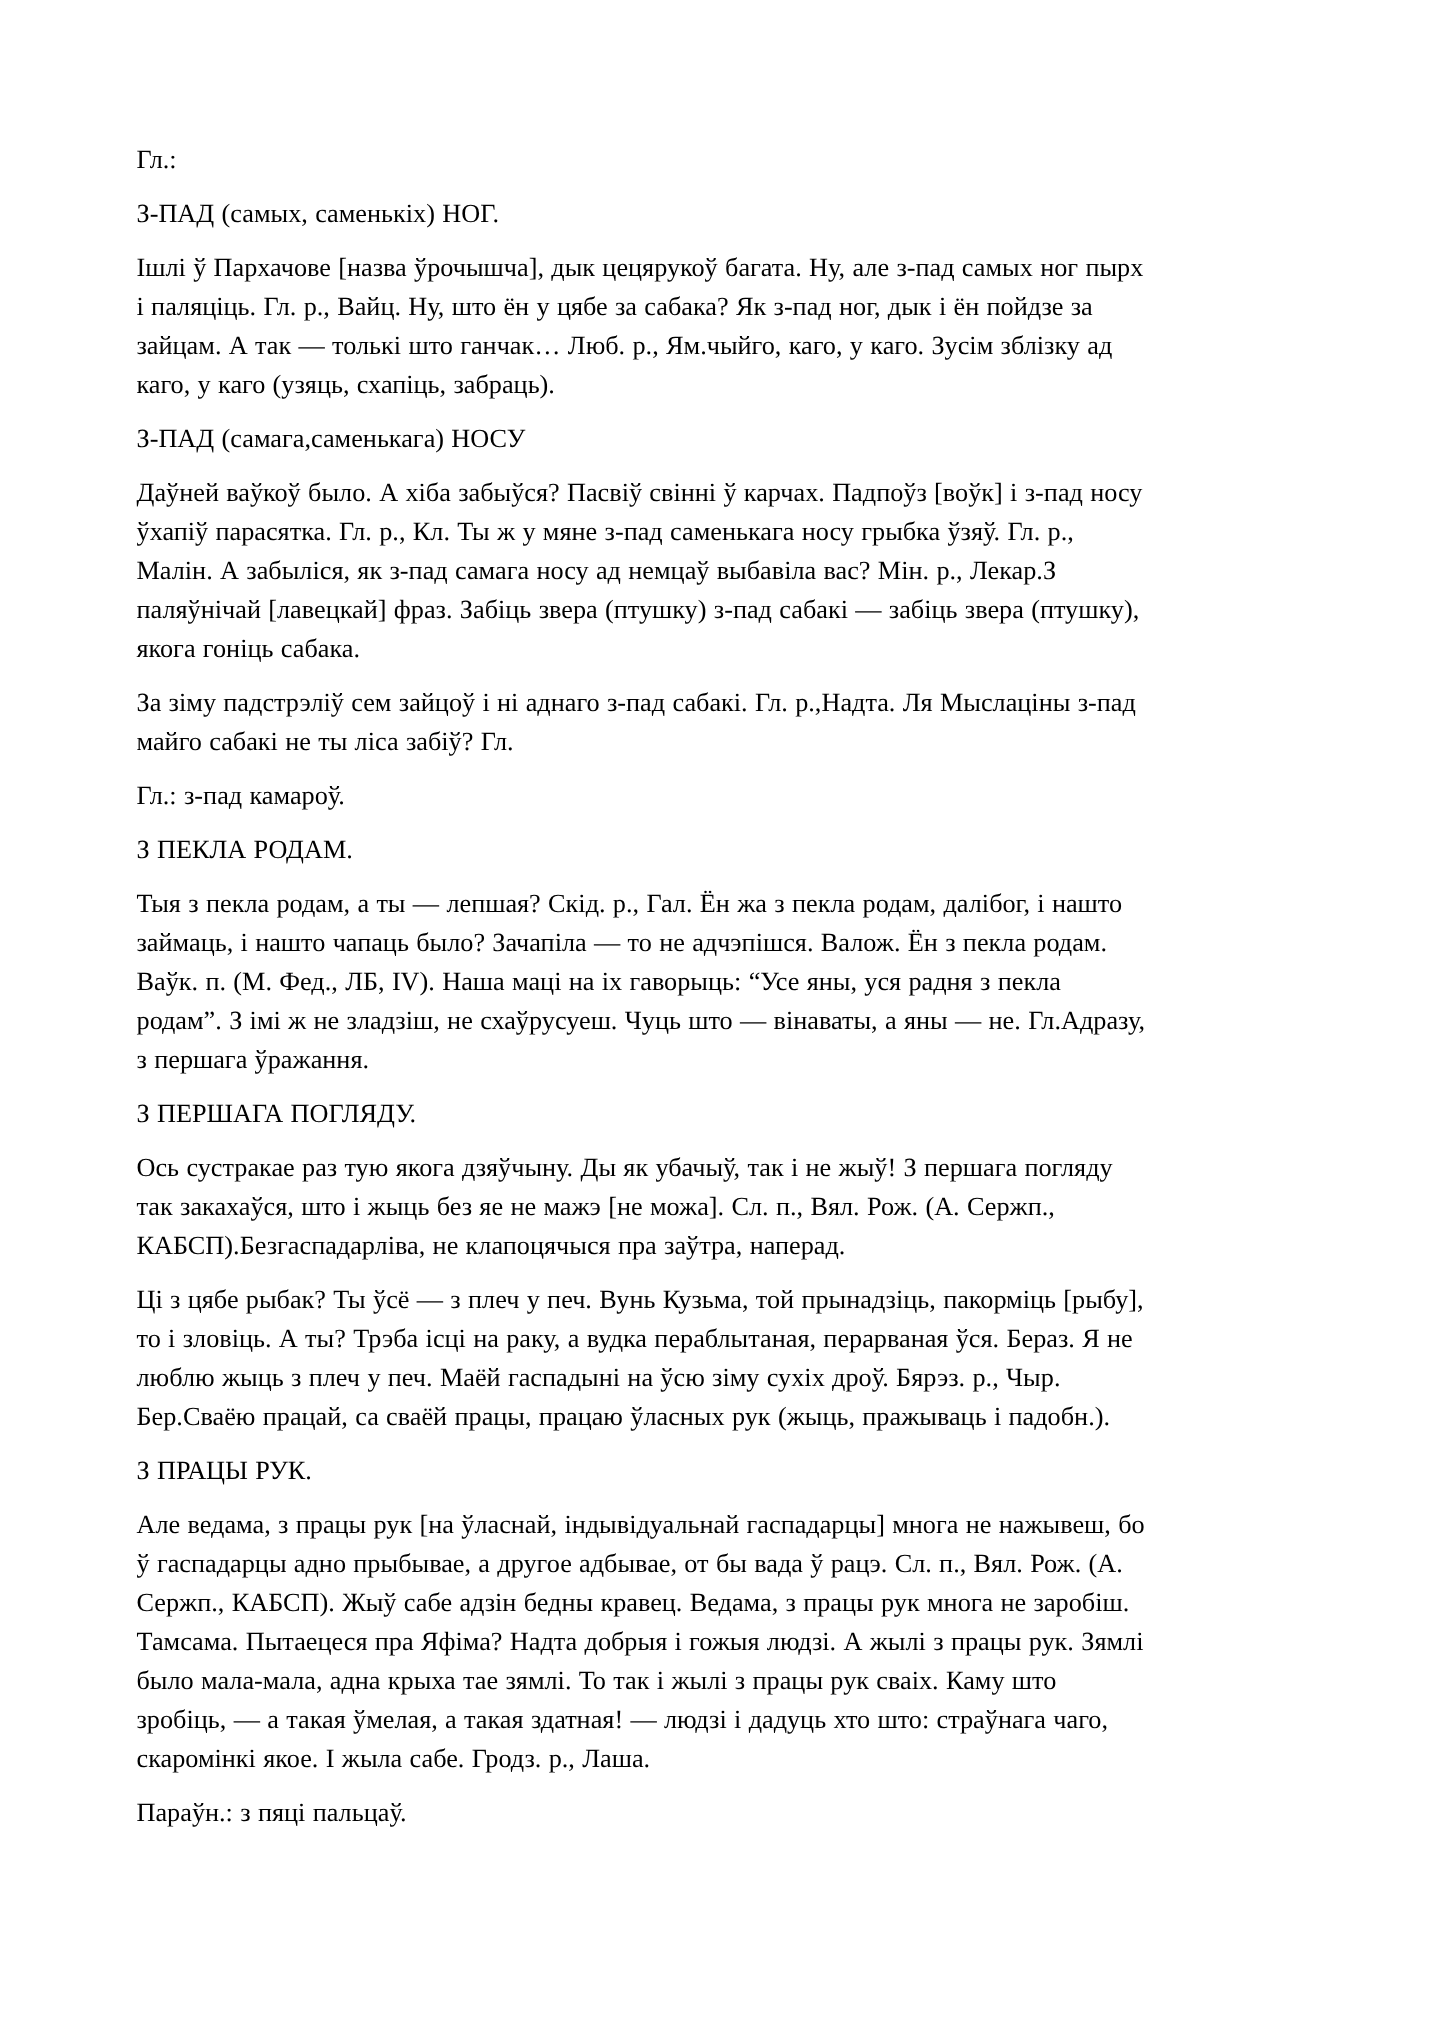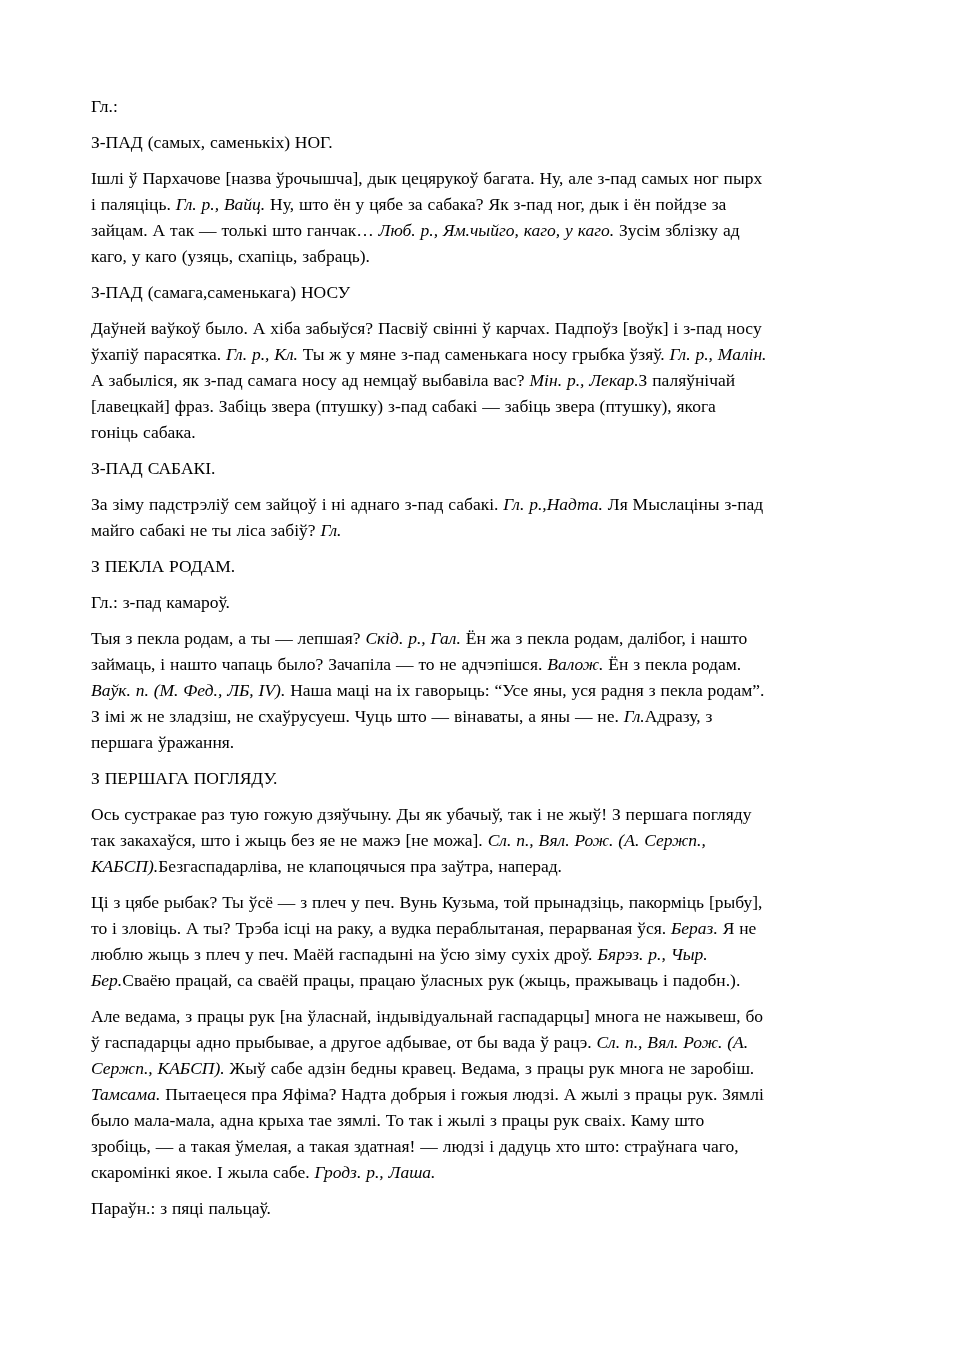--- a/index.html
+++ b/index.html
@@ -18,37 +18,37 @@
     font-family: "Liberation Serif", "DejaVu Serif", serif;
     font-size: 17.5px;
     line-height: 26px;
   }
   .doc p.block {
     margin: 0 0 10px 0;
     text-align: left;
     word-spacing: 0.5px;
   }
   .doc p.block:last-child { margin-bottom: 0; }
-  .doc span.it { font-style: italic; }
+  .doc span.it { }
   .doc span.bd { font-weight: normal; }
 </style>
 </head>
 <body>
 
 <div class="page">
   <div class="doc" id="doc">
       <p class="block"><span>Гл.:</span></p>
       <p class="block"><span class="bd">З-ПАД (самых, саменькіх) НОГ.</span></p>
       <p class="block"><span>Ішлі ў Пархачове [назва ўрочышча], дык цецярукоў багата. Ну, але з-пад самых ног пырх і паляціць. </span><span class="it">Гл. р., Вайц.</span><span> Ну, што ён у цябе за сабака? Як з-пад ног, дык і ён пойдзе за зайцам. А так — толькі што ганчак… </span><span class="it">Люб. р., Ям.чыйго, каго, у каго.</span><span> Зусім зблізку ад каго, у каго (узяць, схапіць, забраць).</span></p>
       <p class="block"><span>З-ПАД (самага,саменькага) НОСУ</span></p>
       <p class="block"><span>Даўней ваўкоў было. А хіба забыўся? Пасвіў свінні ў карчах. Падпоўз [воўк] і з-пад носу ўхапіў парасятка. </span><span class="it">Гл. р., Кл.</span><span> Ты ж у мяне з-пад саменькага носу грыбка ўзяў. </span><span class="it">Гл. р., Малін.</span><span> А забыліся, як з-пад самага носу ад немцаў выбавіла вас? </span><span class="it">Мін. р., Лекар.</span><span>З паляўнічай [лавецкай] фраз. Забіць звера (птушку) з-пад сабакі — забіць звера (птушку), якога гоніць сабака.</span></p>
-      <p class="block"><span>З-ПАД САБАКІ.</span></p>
       <p class="block"><span>За зіму падстрэліў сем зайцоў і ні аднаго з-пад сабакі. </span><span class="it">Гл. р.,Надта.</span><span> Ля Мыслаціны з-пад майго сабакі не ты ліса забіў? </span><span class="it">Гл.</span></p>
+      <p class="block"><span>Гл.: з-пад камароў.</span></p>
       <p class="block"><span class="bd">З ПЕКЛА РОДАМ.</span></p>
-      <p class="block"><span>Гл.: з-пад камароў.</span></p>
       <p class="block"><span>Тыя з пекла родам, а ты — лепшая? </span><span class="it">Скід. р., Гал.</span><span> Ён жа з пекла родам, далібог, і нашто займаць, і нашто чапаць было? Зачапіла — то не адчэпішся. </span><span class="it">Валож.</span><span> Ён з пекла родам. </span><span class="it">Ваўк. п. (М. Фед., ЛБ, IV).</span><span> Наша маці на іх гаворыць: “Усе яны, уся радня з пекла родам”. З імі ж не зладзіш, не схаўрусуеш. Чуць што — вінаваты, а яны — не. </span><span class="it">Гл.</span><span>Адразу, з першага ўражання.</span></p>
       <p class="block"><span>З ПЕРШАГА ПОГЛЯДУ.</span></p>
-      <p class="block"><span>Ось сустракае раз тую гожую дзяўчыну. Ды як убачыў, так і не жыў! З першага погляду так закахаўся, што і жыць без яе не мажэ [не можа]. </span><span class="it">Сл. п., Вял. Рож. (А. Сержп., КАБСП).</span><span>Безгаспадарліва, не клапоцячыся пра заўтра, наперад.</span></p>
+      <p class="block"><span>Ось сустракае раз тую якога дзяўчыну. Ды як убачыў, так і не жыў! З першага погляду так закахаўся, што і жыць без яе не мажэ [не можа]. </span><span class="it">Сл. п., Вял. Рож. (А. Сержп., КАБСП).</span><span>Безгаспадарліва, не клапоцячыся пра заўтра, наперад.</span></p>
       <p class="block"><span>Ці з цябе рыбак? Ты ўсё — з плеч у печ. Вунь Кузьма, той прынадзіць, пакорміць [рыбу], то і зловіць. А ты? Трэба ісці на раку, а вудка пераблытаная, перарваная ўся. </span><span class="it">Бераз.</span><span> Я не люблю жыць з плеч у печ. Маёй гаспадыні на ўсю зіму сухіх дроў. </span><span class="it">Бярэз. р., Чыр. Бер.</span><span>Сваёю працай, са сваёй працы, працаю ўласных рук (жыць, пражываць і падобн.).</span></p>
+      <p class="block"><span>З ПРАЦЫ РУК.</span></p>
       <p class="block"><span>Але ведама, з працы рук [на ўласнай, індывідуальнай гаспадарцы] многа не нажывеш, бо ў гаспадарцы адно прыбывае, а другое адбывае, от бы вада ў рацэ. </span><span class="it">Сл. п., Вял. Рож. (А. Сержп., КАБСП).</span><span> Жыў сабе адзін бедны кравец. Ведама, з працы рук многа не заробіш. </span><span class="it">Тамсама.</span><span> Пытаецеся пра Яфіма? Надта добрыя і гожыя людзі. А жылі з працы рук. Зямлі было мала-мала, адна крыха тае зямлі. То так і жылі з працы рук сваіх. Каму што зробіць, — а такая ўмелая, а такая здатная! — людзі і дадуць хто што: страўнага чаго, скаромінкі якое. І жыла сабе. </span><span class="it">Гродз. р., Лаша.</span></p>
       <p class="block"><span>Параўн.: з пяці пальцаў.</span></p>
     </div>
 </div>
 
 </body></html>

